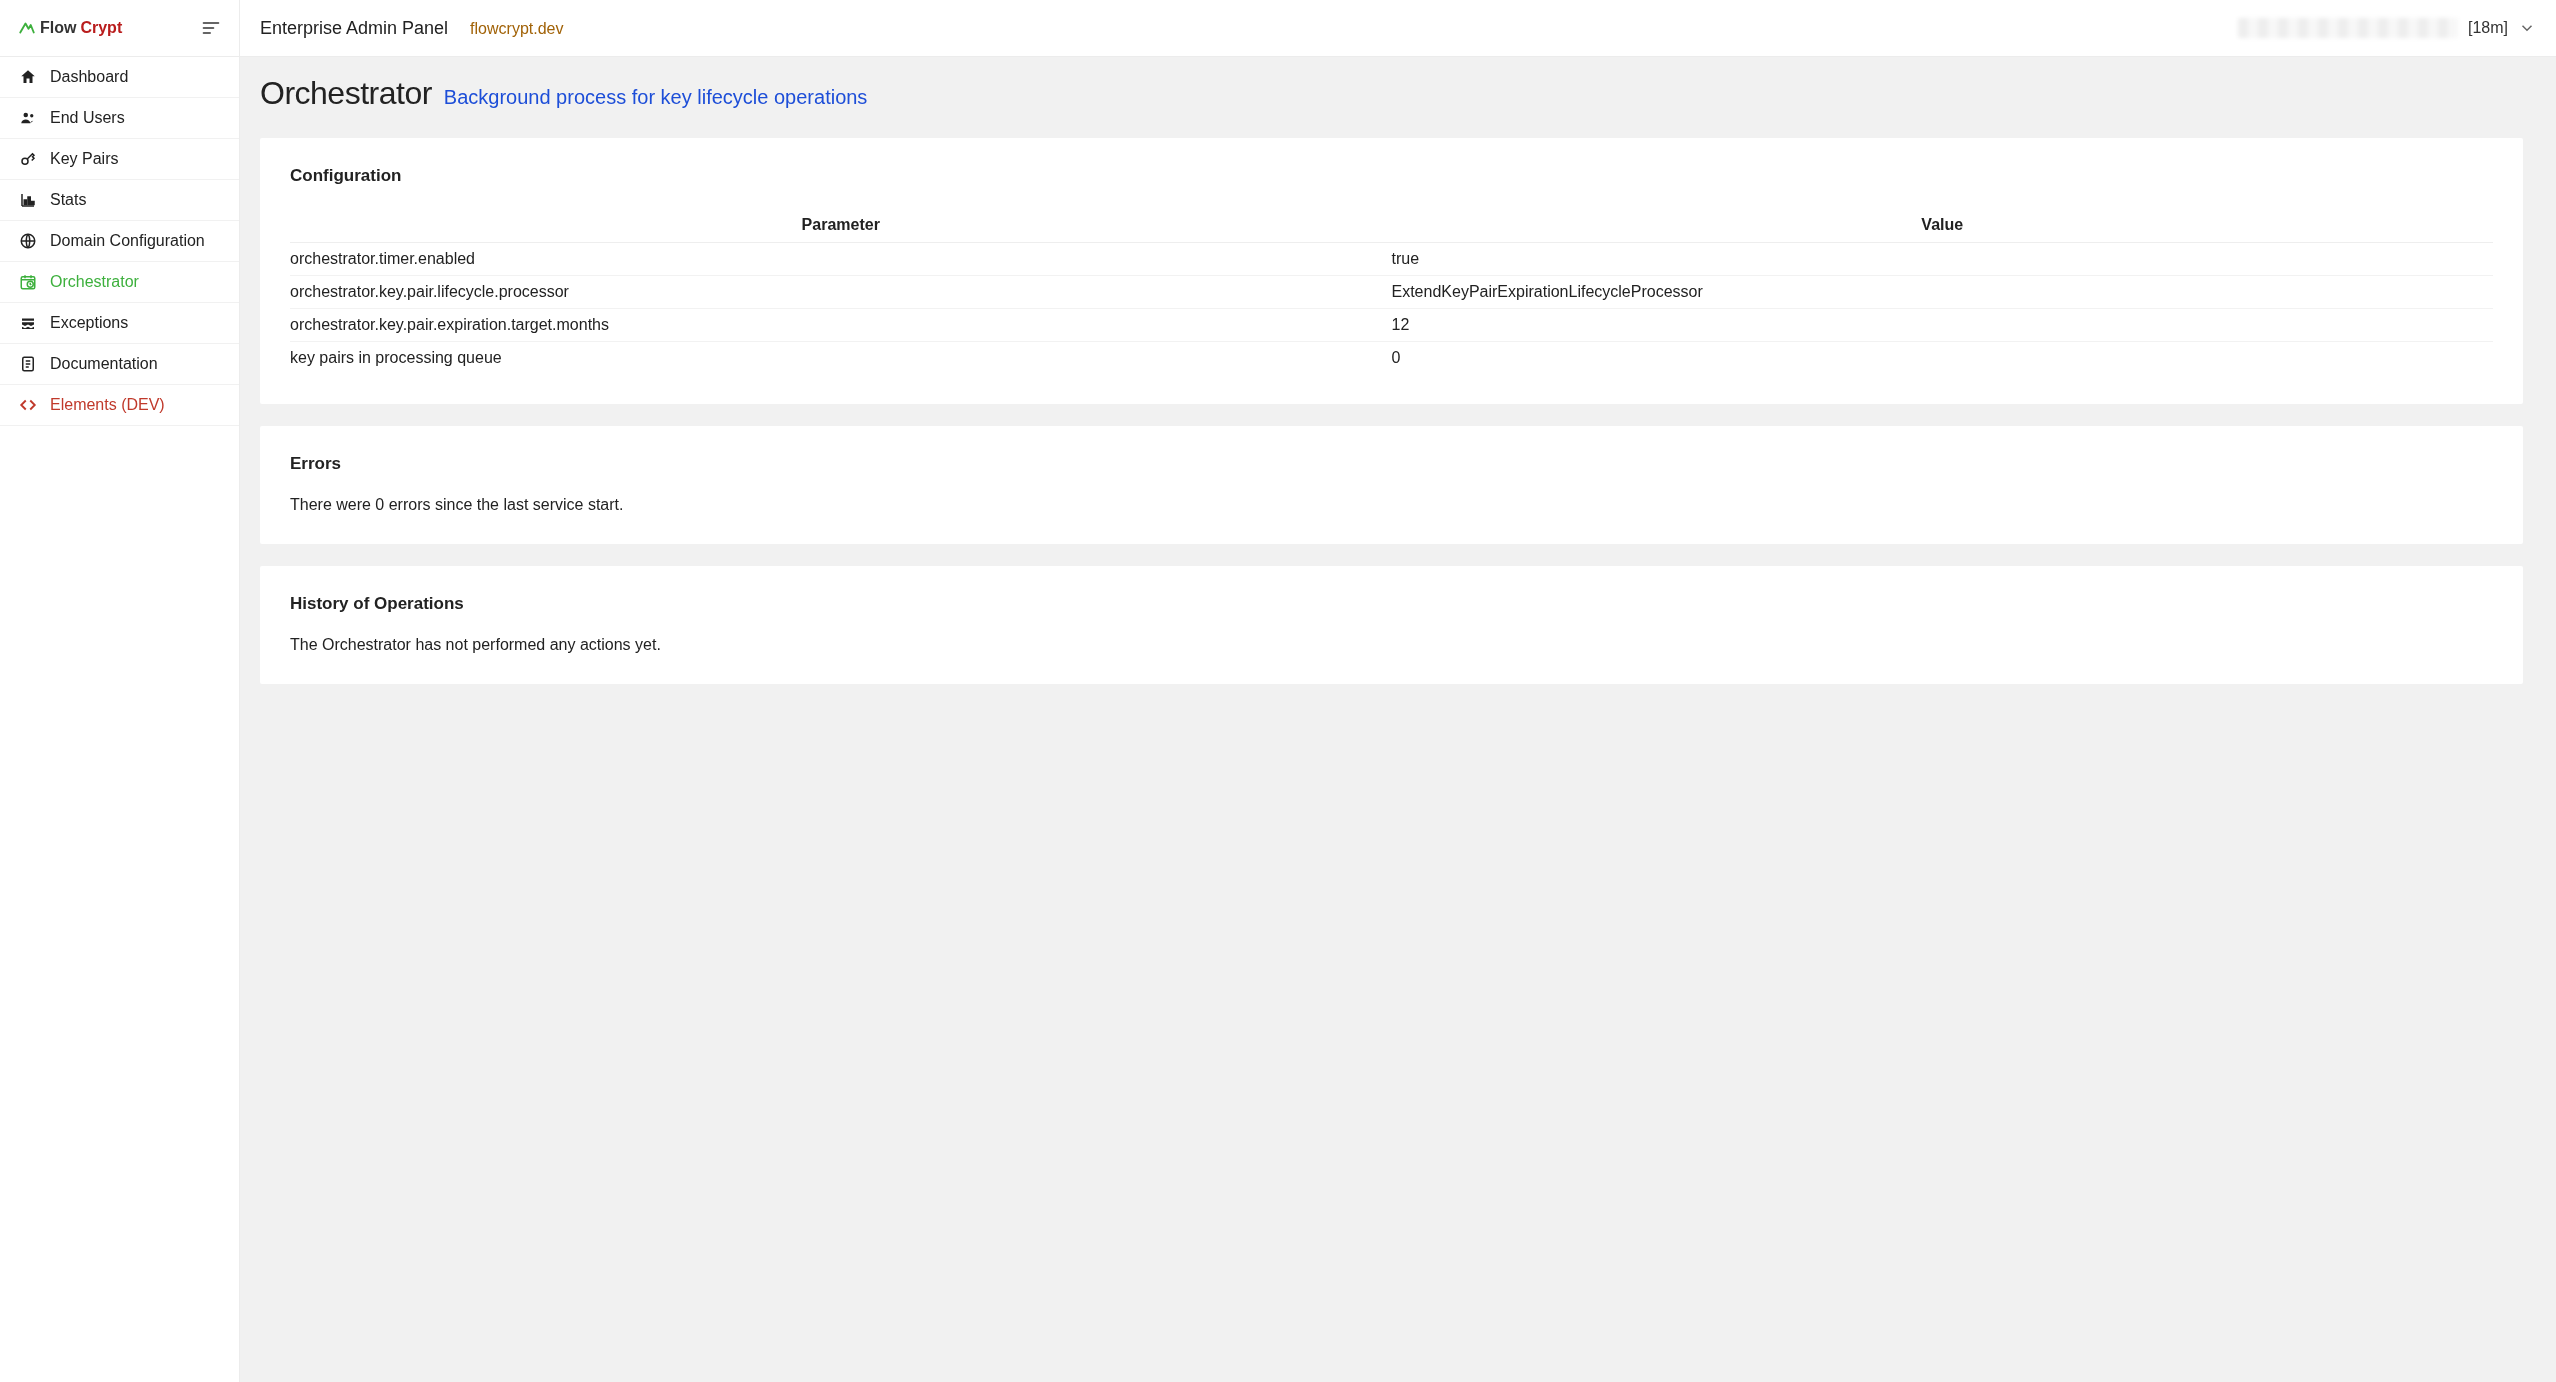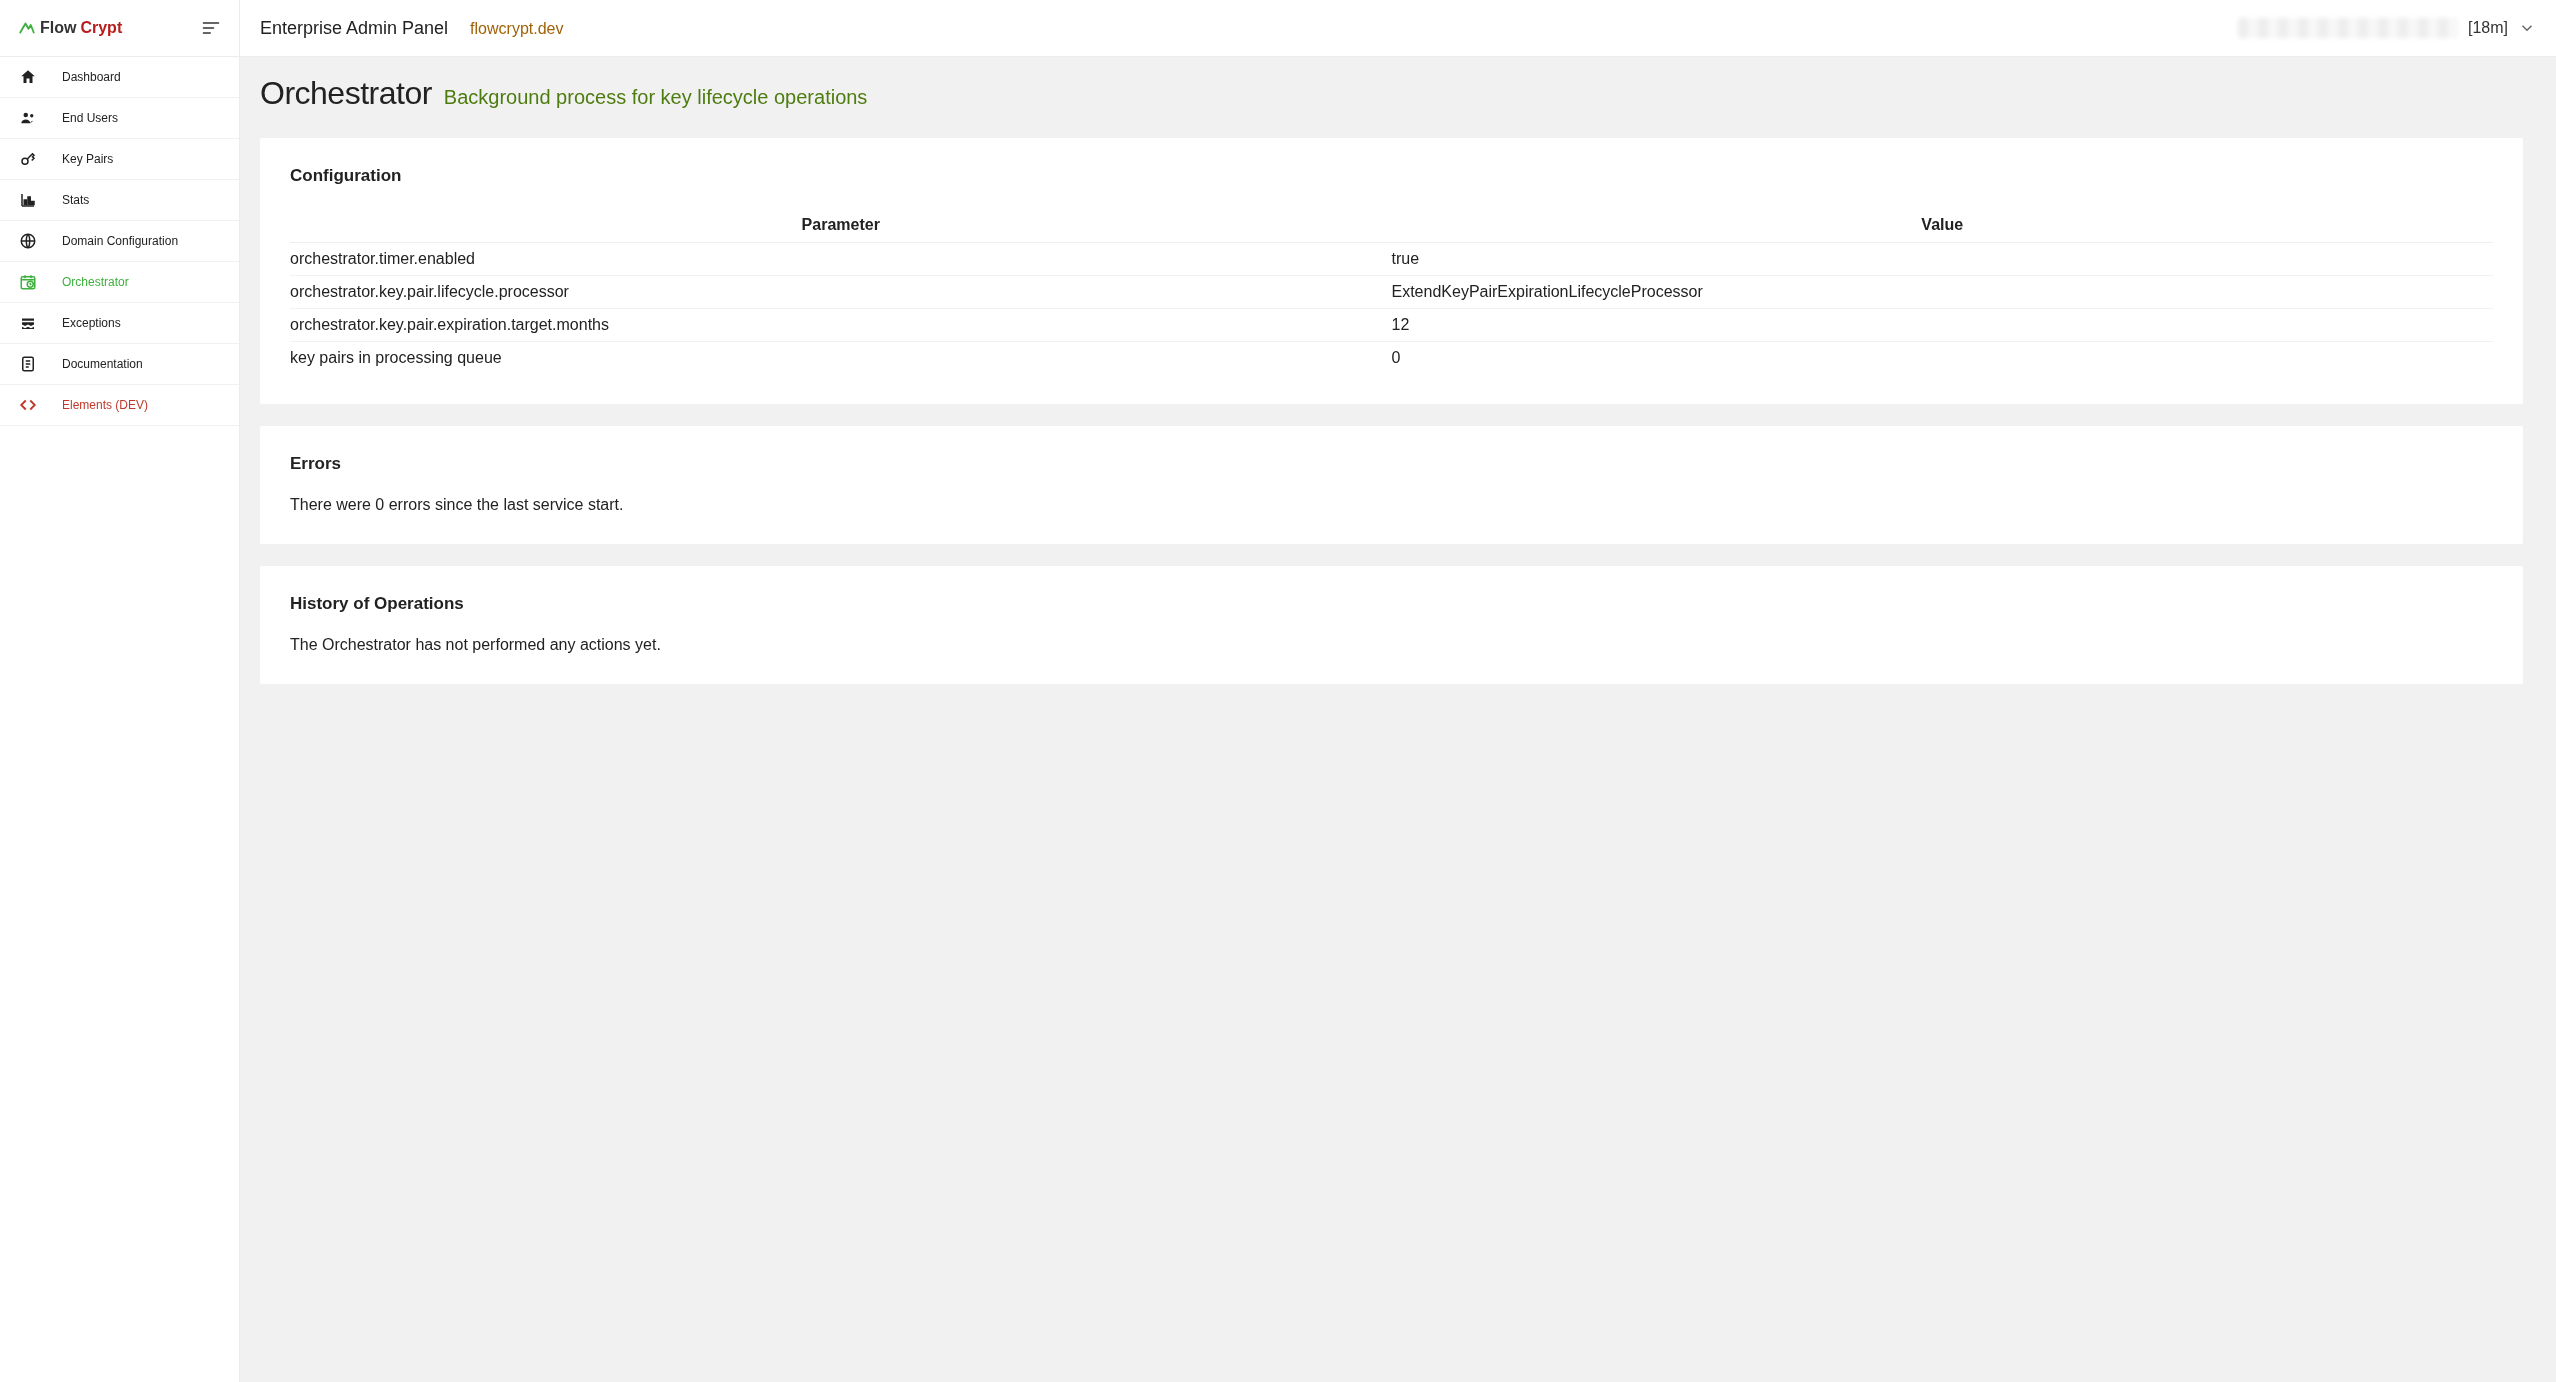--- a/index.html
+++ b/index.html
@@ -6,38 +6,38 @@
   html, body { width: 100%; height: 100%; font-family: -apple-system, BlinkMacSystemFont, "Segoe UI", Helvetica, Arial, sans-serif; color: #222; background: #fff; }
   .app { display: flex; height: 100vh; border-radius: 20px; }
   .sidebar { width: 240px; border-right: 1px solid #ececec; display: flex; flex-direction: column; }
   .sidebar-header { height: 57px; border-bottom: 1px solid #ececec; display: flex; align-items: center; justify-content: space-between; padding: 0 18px; }
   .logo { display: flex; align-items: center; gap: 4px; font-weight: 600; font-size: 16px; }
   .logo-mark { color: #3db03d; font-size: 18px; display:flex; align-items:center; }
   .logo-text-flow { color: #333; }
   .logo-text-crypt { color: #b91c1c; }
   .hamburger { display:flex; align-items:center; cursor:pointer; color:#333; }
   .nav { display:flex; flex-direction:column; }
-  .nav-item { display:flex; align-items:center; gap:24px; padding: 11px 18px; font-size:12px; color:#222; text-decoration:none; border-bottom:1px solid #f1f1f1; cursor:pointer; }
+  .nav-item { display:flex; align-items:center; gap:12px; padding: 11px 18px; font-size:16px; color:#222; text-decoration:none; border-bottom:1px solid #f1f1f1; cursor:pointer; }
   .nav-item .icon { width:20px; display:flex; align-items:center; justify-content:center; color:#222; }
   .nav-item.active { color:#3db03d; }
   .nav-item.active .icon { color:#3db03d; }
   .nav-item.dev { color:#c0392b; }
   .nav-item.dev .icon { color:#c0392b; }
   .main { flex:1; display:flex; flex-direction:column; background:#f1f1f1; min-width:0; }
   .topbar { height:57px; background:#fff; border-bottom:1px solid #ececec; display:flex; align-items:center; justify-content:space-between; padding:12px 20px; }
   .topbar-left { display:flex; align-items:baseline; gap:22px; }
   .topbar-title { font-size:18px; color:#222; }
   .topbar-domain { font-size:16px; color:#a16207; }
   .topbar-right { display:flex; align-items:center; gap:10px; }
   .user-blur { width:220px; height:20px; background: repeating-linear-gradient(90deg,#eee,#eee 10px,#f7f7f7 10px,#f7f7f7 20px); filter: blur(2px); border-radius:2px; }
   .session-time { font-size:16px; color:#333; }
   .chevron { color:#666; cursor:pointer; display:flex; align-items:center; }
   .page-header { padding: 18px 20px 26px 20px; display:flex; align-items:baseline; gap:12px; }
   .page-title { font-size:32px; font-weight:400; color:#222; letter-spacing:-0.5px; }
-  .page-subtitle { font-size:20px; color:#4d7c0f; font-weight:400; }
+  .page-subtitle { font-size:20px; color:#1d4ed8; font-weight:400; }
   .content { padding: 0 33px 20px 20px; display:flex; flex-direction:column; gap:22px; }
   .card { background:#fff; border-radius:2px; padding: 28px 30px 30px 30px; }
   .card-title { font-size:17px; font-weight:700; margin-bottom:22px; }
   table.config { width:100%; border-collapse:collapse; font-size:16px; }
   table.config th { text-align:center; font-weight:700; padding:8px 0; border-bottom:1px solid #eee; }
   table.config td { padding:7px 0; border-bottom:1px solid #f2f2f2; }
   table.config th.param, table.config td.param { width:50%; }
   table.config tr:last-child td { border-bottom:none; }
   .card-body { font-size:16px; color:#222; margin-top:28px; }
   .card-body.nomargin { margin-top:18px; }

